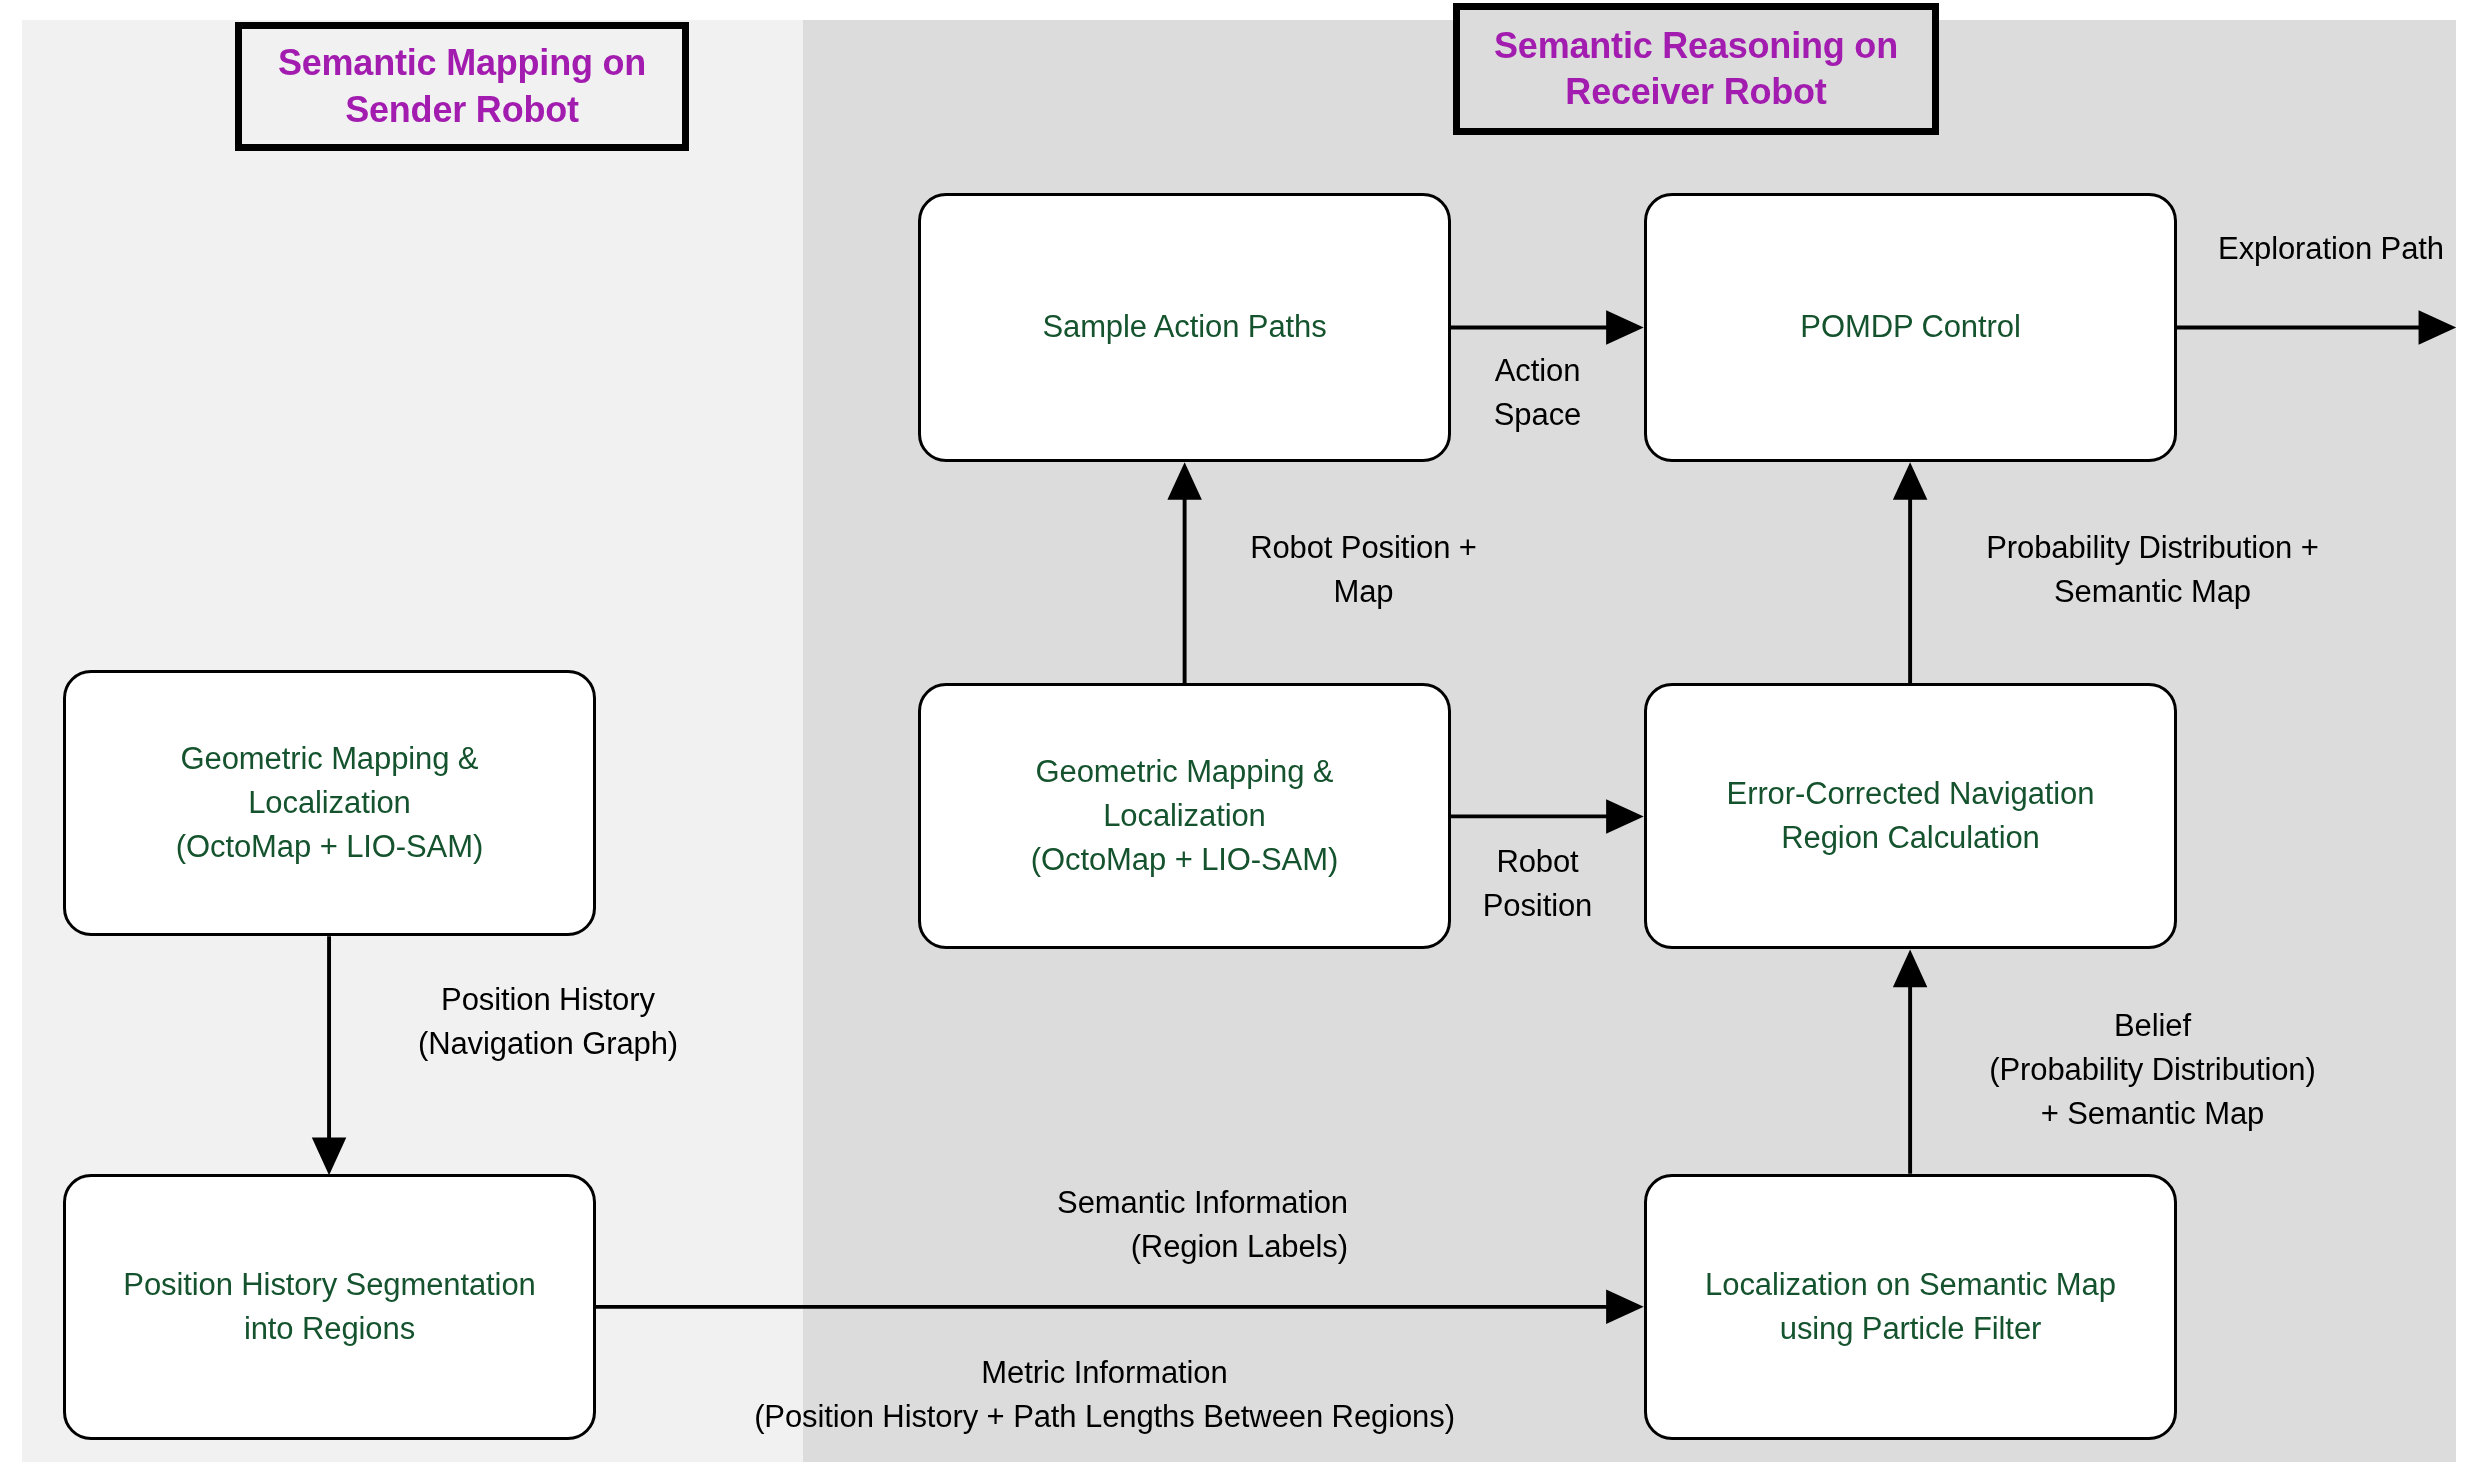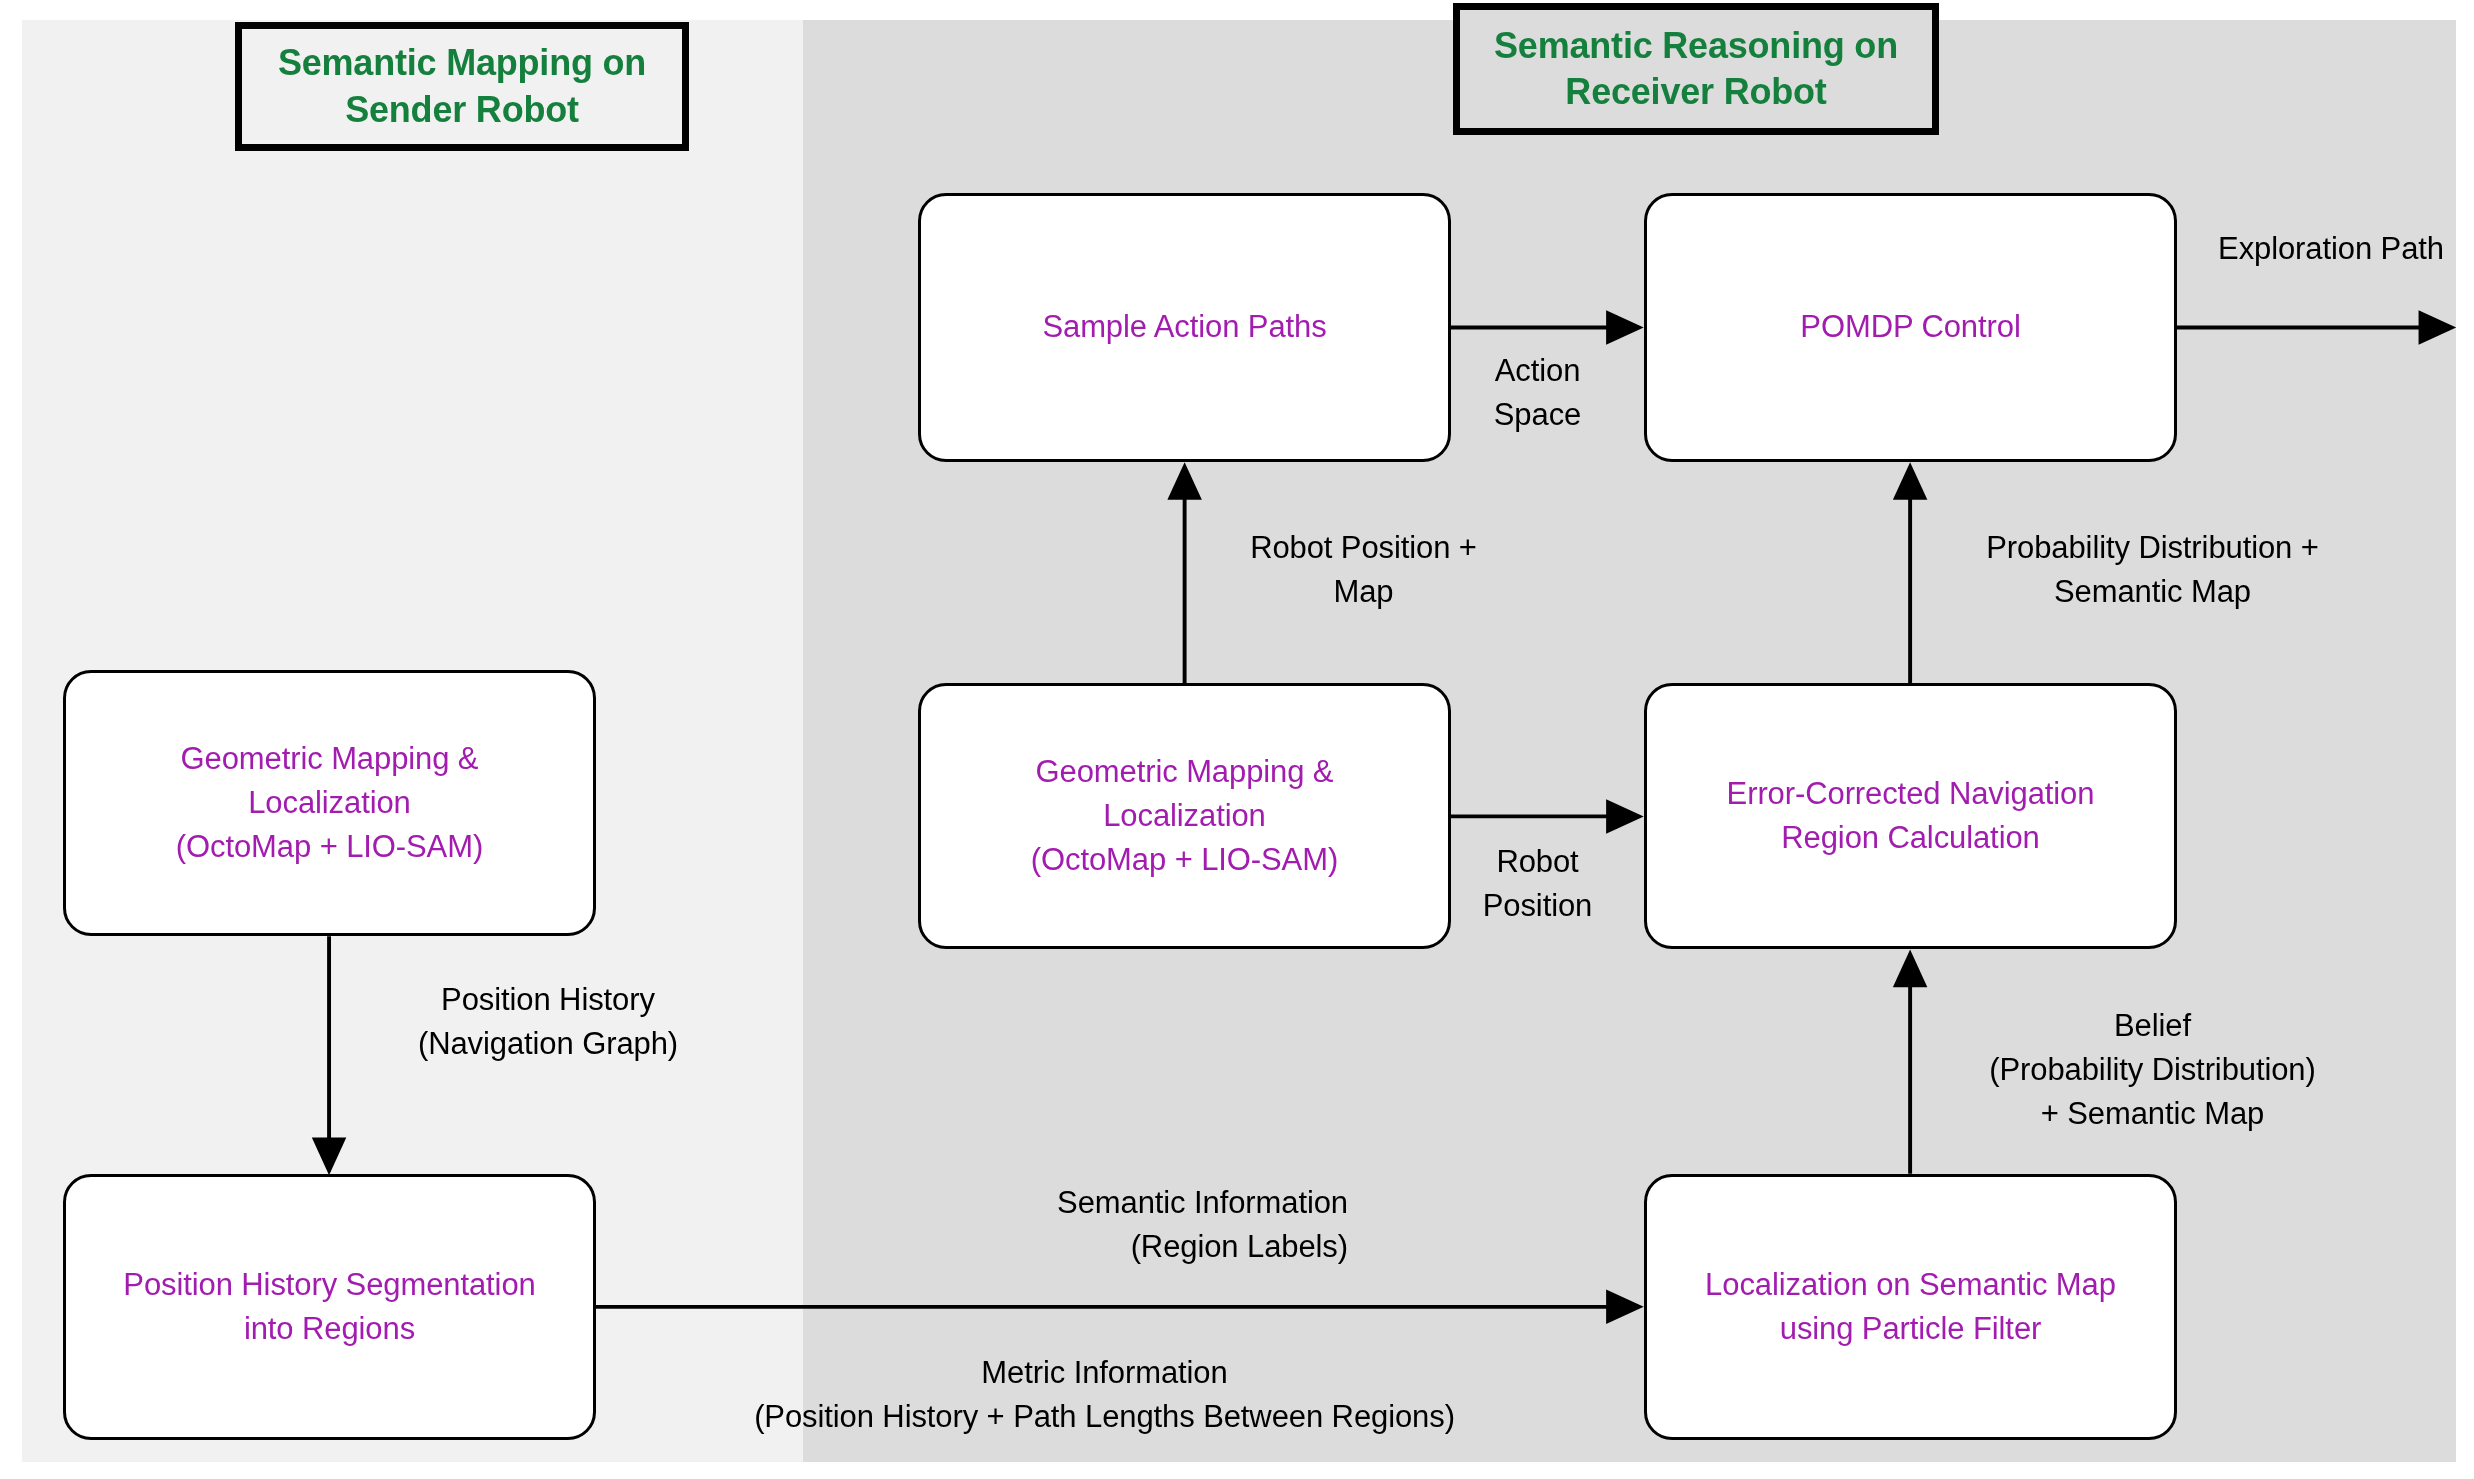--- a/index.html
+++ b/index.html
@@ -31,39 +31,39 @@
     position: absolute;
     box-sizing: border-box;
     border: 7px solid #000000;
     display: flex;
     align-items: center;
     justify-content: center;
     text-align: center;
     font-weight: bold;
     font-size: 36px;
     line-height: 1.28;
-    color: #15803d;
+    color: #a21caf;
     letter-spacing: -0.2px;
   }
   .title-left  { left: 235px;  top: 22px; width: 454px; height: 129px; background: #f1f1f1; }
   .title-right { left: 1453px; top: 3px; width: 486px; height: 132px; background: #dcdcdc; }
 
   .node {
     position: absolute;
     box-sizing: border-box;
     background: #ffffff;
     border: 3.1px solid #000000;
     border-radius: 28px;
     display: flex;
     align-items: center;
     justify-content: center;
     text-align: center;
     font-size: 31px;
     line-height: 1.42;
-    color: #a21caf;
+    color: #14532d;
     white-space: pre-line;
     letter-spacing: -0.1px;
   }
 
   .edge-label {
     position: absolute;
     text-align: center;
     font-size: 31px;
     line-height: 1.42;
     color: #000000;

